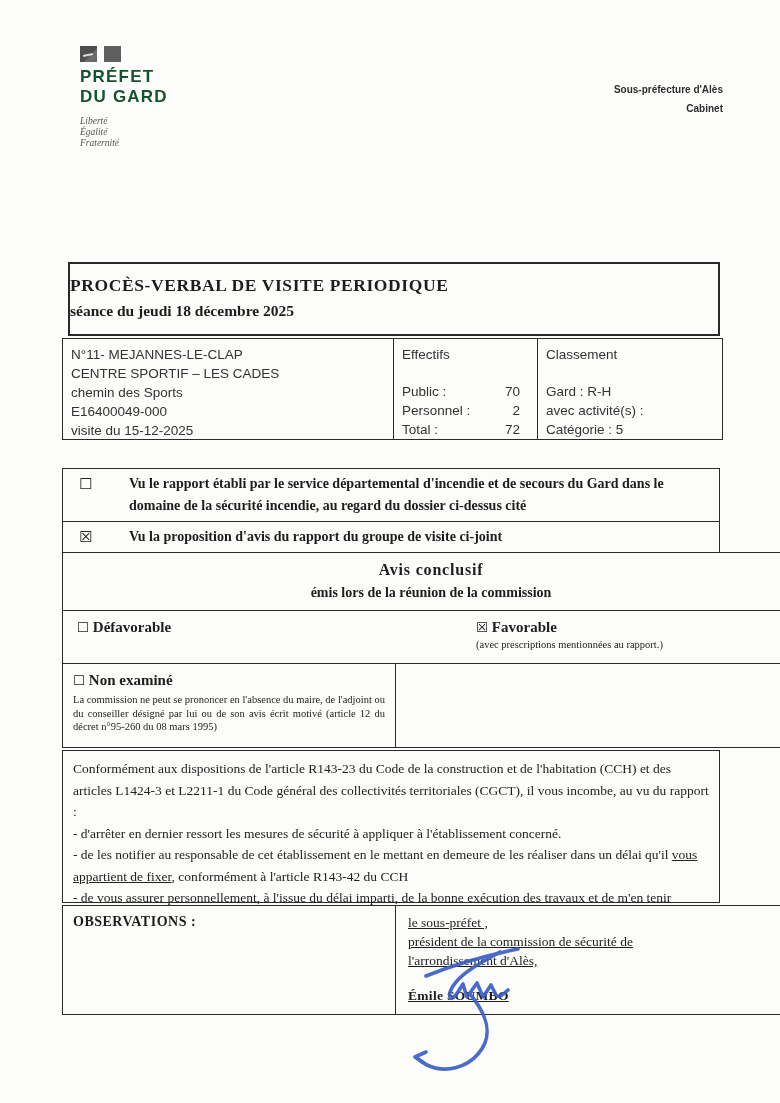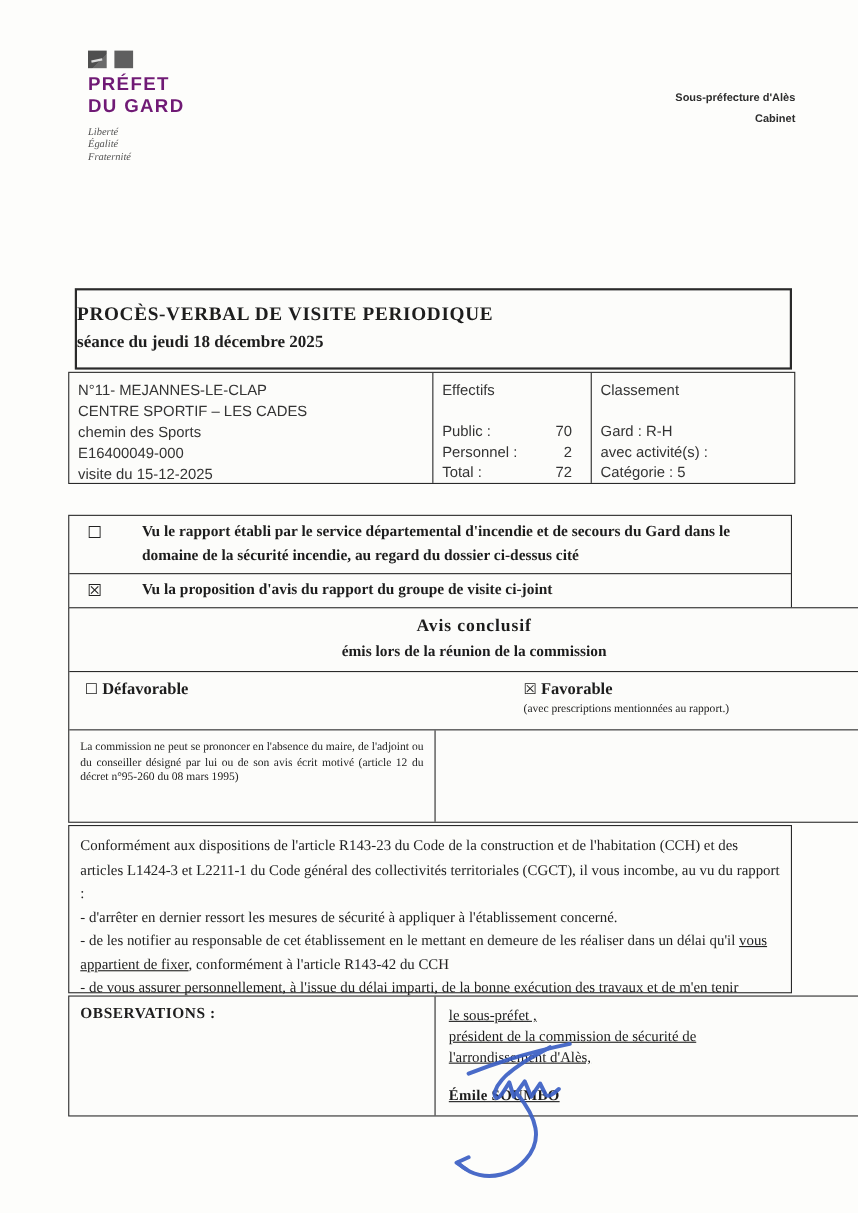--- a/index.html
+++ b/index.html
@@ -7,21 +7,21 @@
     position:relative; width:780px; height:1103px; margin:0 auto;
     background:#fdfdfb; overflow:hidden;
     font-family:"Liberation Serif", serif; color:#1d1d1d;
   }
   
   .brand { position:absolute; left:80px; top:46px; }
   .brand-squares { display:flex; gap:7px; margin-bottom:5px; }
   .brand-square { width:17px; height:16px; background:#5f5f5f; }
   .brand-square.sq1 { background:linear-gradient(135deg,#4f4f4f 60%,#6a6a6a 60%); position:relative; }
   .brand-square.sq1::after{ content:""; position:absolute; left:3px; top:8px; width:10px; height:2px; background:#ddd; transform:rotate(-12deg);}
-  .brand-name { font-family:"Liberation Sans", sans-serif; font-weight:bold; font-size:17px; line-height:20px; letter-spacing:1.2px; color:#701a75; }
+  .brand-name { font-family:"Liberation Sans", sans-serif; font-weight:bold; font-size:17px; line-height:20px; letter-spacing:1.2px; color:#14532d; }
   .brand-motto { margin-top:9px; font-style:italic; font-size:9.5px; line-height:11px; color:#555; }
   .header-right { position:absolute; right:57px; top:80px; text-align:right;
     font-family:"Liberation Sans", sans-serif; font-weight:bold; font-size:10px; line-height:19px; color:#2d2d2d; }
   
   .bx { position:absolute; border:1.5px solid #2a2a2a; box-sizing:border-box; background:#fcfcfa; }
   
   .commission { left:68px; top:170px; width:652px; height:81px; text-align:center; padding-top:7px; }
   .commission .l1 { font-weight:bold; font-size:16.5px; line-height:25px; letter-spacing:.3px; }
   .commission .l2 { font-weight:bold; font-size:14.5px; line-height:24px; }
   
@@ -161,20 +161,24 @@
       <div class="avis-cell left">
         <div class="opt">
           <span class="cb">☒</span>
           <span>Favorable</span>
         </div>
         <div class="fine">(avec prescriptions mentionnées au rapport.)</div>
       </div>
     </div>
     <div class="avis-row r2">
       <div class="avis-cell left">
+        <div class="opt">
+          <span class="cb">☐</span>
+          <span>Non examiné</span>
+        </div>
         <div class="fine just">La commission ne peut se prononcer en l'absence du maire, de l'adjoint ou du conseiller désigné par lui ou de son avis écrit motivé (article 12 du décret n°95-260 du 08 mars 1995)</div>
       </div>
       <div class="avis-cell right"></div>
     </div>
   </div>
 
   <div class="bx legal">
     <p>Conformément aux dispositions de l'article R143-23 du Code de la construction et de l'habitation (CCH) et des articles L1424-3 et L2211-1 du Code général des collectivités territoriales (CGCT), il vous incombe, au vu du rapport :</p>
     <p>- d'arrêter en dernier ressort les mesures de sécurité à appliquer à l'établissement concerné.</p>
     <p><span>- de les notifier au responsable de cet établissement en le mettant en demeure de les réaliser dans un délai qu'il </span><span class="ul">vous appartient de fixer</span><span>, conformément à l'article R143-42 du CCH</span></p>

